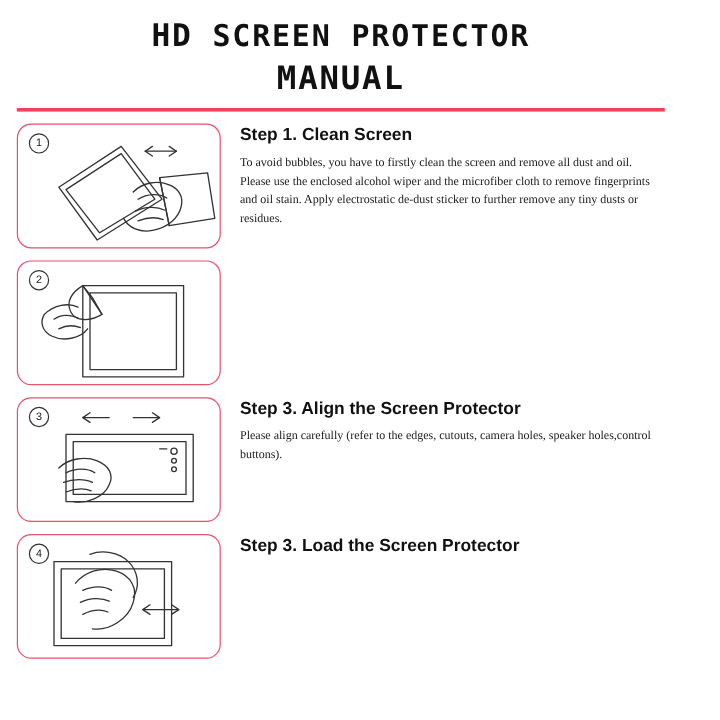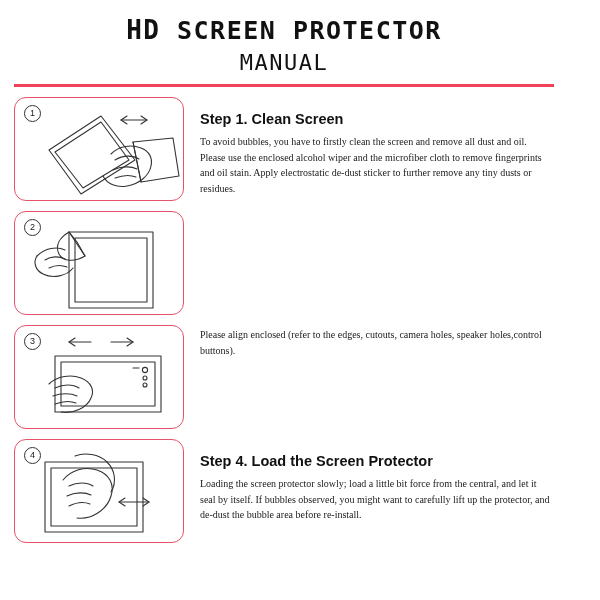--- a/index.html
+++ b/index.html
@@ -31,22 +31,22 @@
     font-size: 25px;
     letter-spacing: 1.5px;
     color: #111111;
     line-height: 1.25;
   }
   .title-line1 .hd {
     font-size: 26px;
   }
   .title-line2 {
     font-family: "DejaVu Sans Mono", monospace;
-    font-weight: normal;
-    font-size: 22px;
+    font-weight: bold;
+    font-size: 27px;
     letter-spacing: 1.5px;
     color: #111111;
     line-height: 1.25;
     margin-top: 2px;
   }
   .rule {
     height: 3px;
     background: #f0435a;
     margin: 8px 14px 0 14px;
   }
@@ -73,21 +73,21 @@
   .step-body {
     padding-left: 16px;
     padding-top: 2px;
     flex: 1 1 auto;
   }
   .step-title {
     font-family: "Liberation Sans", sans-serif;
     font-weight: bold;
     font-size: 14.5px;
     color: #111111;
-    margin: 12px 0 7px 0;
+    margin: 0 0 7px 0;
   }
   .step-text {
     font-family: "Liberation Serif", serif;
     font-size: 10px;
     line-height: 1.55;
     color: #1a1a1a;
     margin: 0;
     text-align: left;
   }
   .num-badge {
@@ -200,21 +200,22 @@
             <path d="M40 78 C48 75 56 75 61 77"></path>
 
             <path d="M54 16 L76 16"></path>
             <path d="M54 16 L60 12 M54 16 L60 20"></path>
             <path d="M96 16 L118 16"></path>
             <path d="M118 16 L112 12 M118 16 L112 20"></path>
           </g>
         </svg>
       </div>
       <div class="step-body">
-        <p class="step-text">Please align enclosed (refer to the edges, cutouts, camera holes, speaker holes,control buttons).</p>
+        <h3 class="step-title">Step 3. Align the Screen Protector</h3>
+        <p class="step-text">Please align carefully (refer to the edges, cutouts, camera holes, speaker holes,control buttons).</p>
       </div>
     </div>
 
     <div class="step">
       <div class="illus">
         <div class="num-badge">4</div>
         <svg width="168" height="102" viewBox="0 0 168 102">
           <g fill="none" stroke="#333" stroke-width="1.1" stroke-linejoin="round" stroke-linecap="round">
 
             <path d="M30 22 L128 22 L128 92 L30 92 Z"></path>
@@ -226,21 +227,20 @@
             <path d="M52 56 C60 52 70 52 76 55"></path>
             <path d="M54 66 C62 62 70 62 75 64"></path>
 
             <path d="M104 62 L134 62"></path>
             <path d="M104 62 L110 58 M104 62 L110 66"></path>
             <path d="M134 62 L128 58 M134 62 L128 66"></path>
           </g>
         </svg>
       </div>
       <div class="step-body">
-        <h3 class="step-title">Step 4. Load the Screen Protector</h3>
-        <p class="step-text">Loading the screen protector slowly; load a little bit force from the central, and let it seal by itself. If bubbles observed, you might want to carefully lift up the protector, and de-dust the bubble area before re-install.</p>
+        <h3 class="step-title">Step 3. Load the Screen Protector</h3>
       </div>
     </div>
 
   </div>
 
   <div class="footer-space"></div>
 </div>
 
 </body></html>

